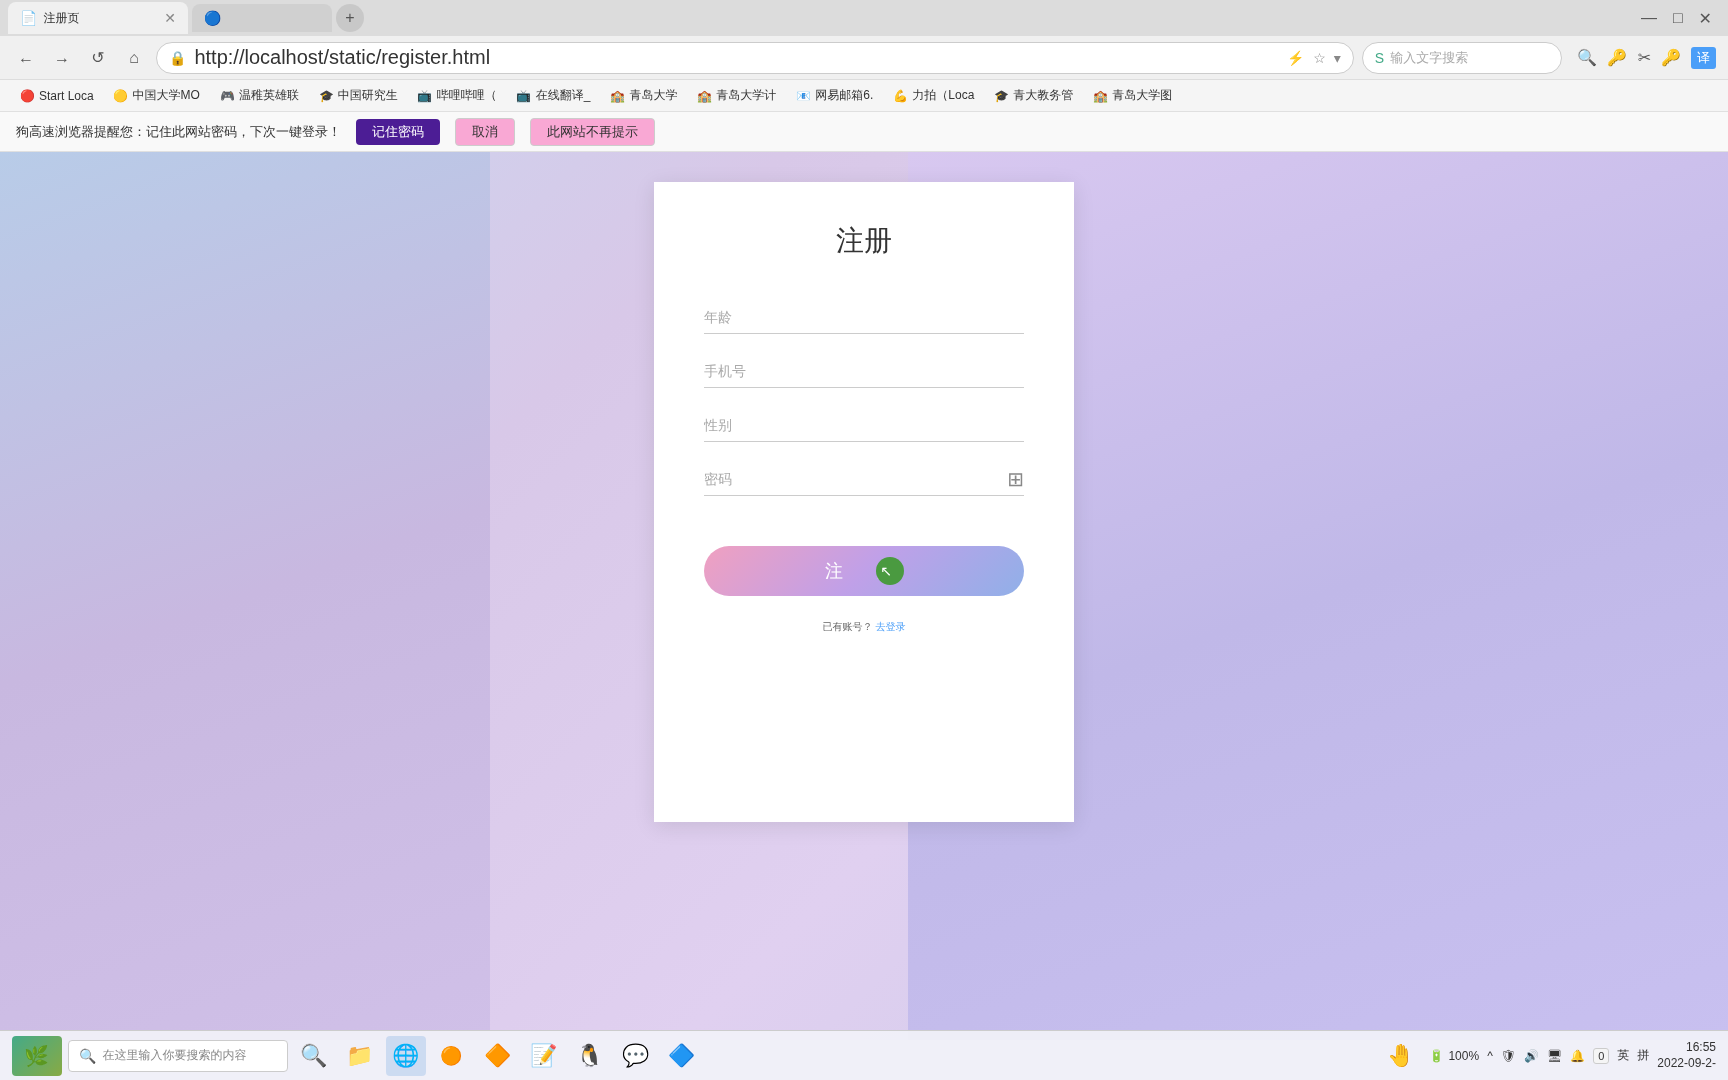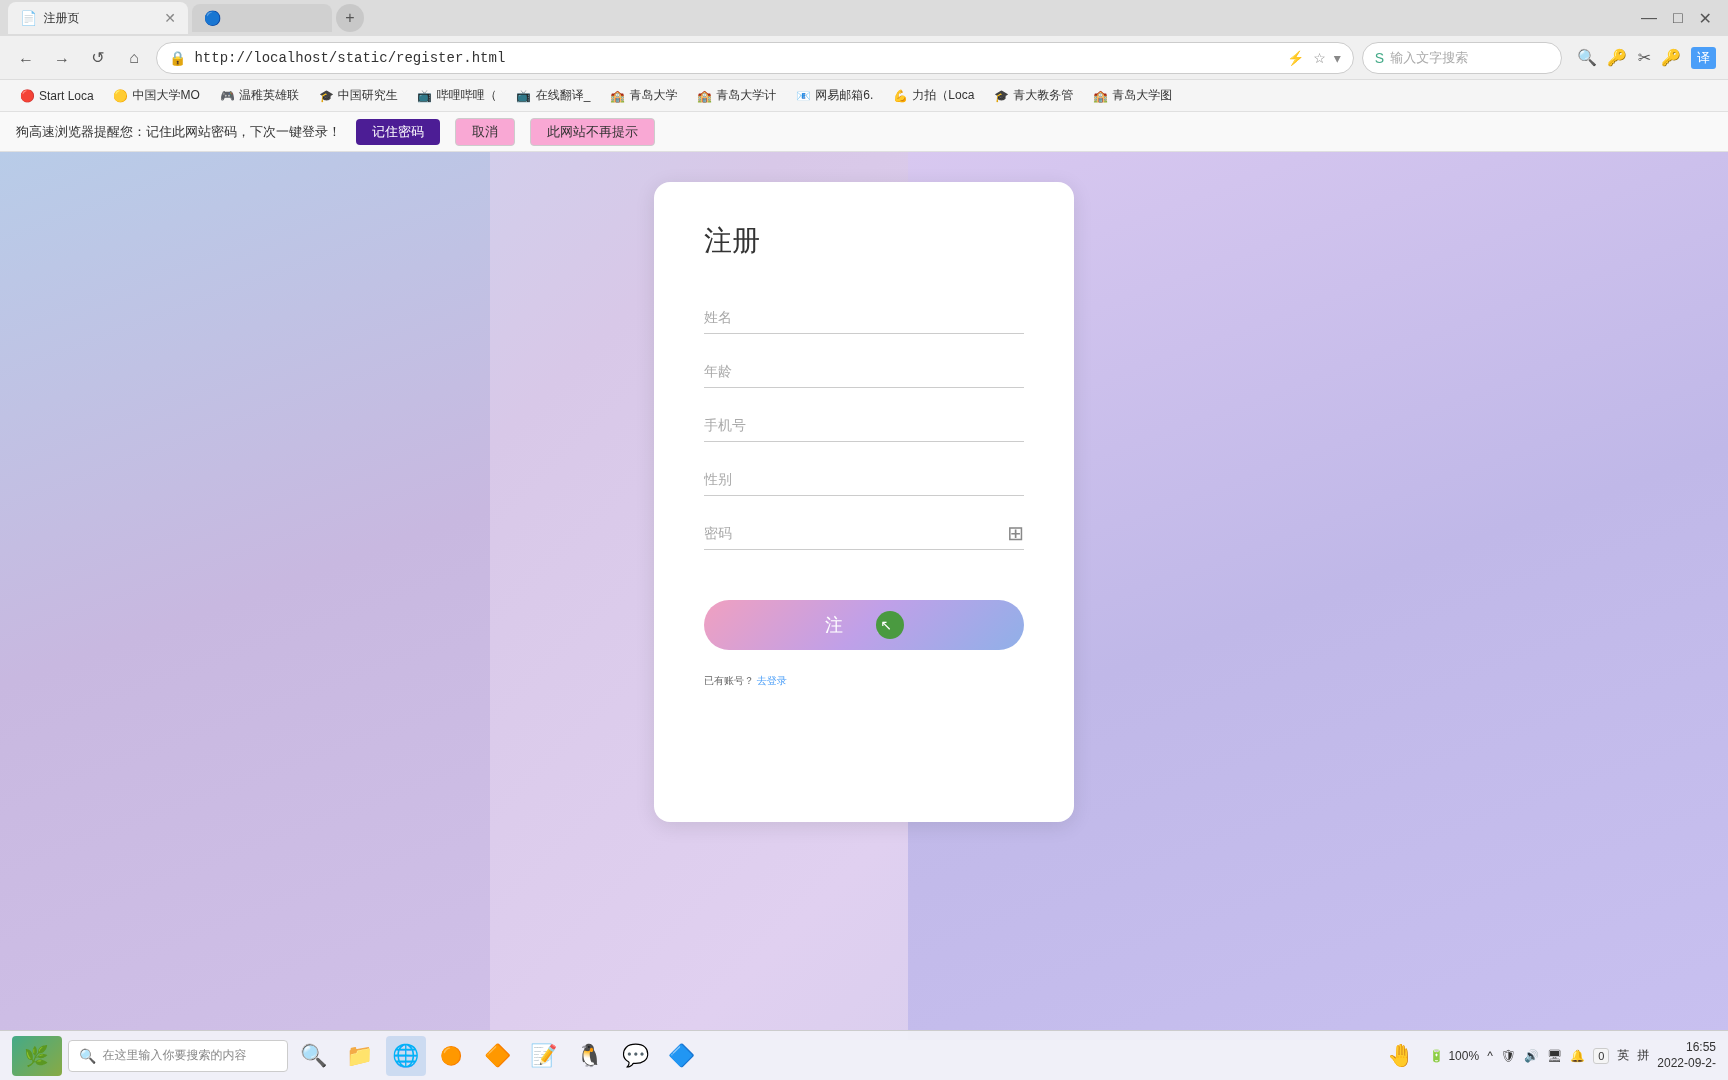--- a/index.html
+++ b/index.html
@@ -80,21 +80,21 @@
       display: flex;
       align-items: center;
       background: white;
       border-radius: 20px;
       border: 1px solid #ccc;
       flex: 1;
       height: 32px;
       padding: 0 12px;
       gap: 8px;
     }
-    .address-text { font-size: 14px; color: #333; flex: 1; font-family: Liberation Mono, monospace; }
+    .address-text { font-size: 20px; color: #333; flex: 1; }
     .address-icons { display: flex; gap: 8px; align-items: center; }
     .addr-icon { font-size: 14px; color: #888; cursor: pointer; }
 
     .search-box {
       display: flex;
       align-items: center;
       background: white;
       border-radius: 20px;
       border: 1px solid #ccc;
       height: 32px;
@@ -184,28 +184,28 @@
       right: 0; top: 0; bottom: 0;
       width: 820px;
       background: linear-gradient(160deg, #d8c8f0 0%, #c0b8e8 50%, #c8c0f0 100%);
     }
 
     
     .register-card {
       background: white;
       width: 420px;
       min-height: 640px;
-      border-radius: 16px;
+      border-radius: 0;
       box-shadow: 0 4px 20px rgba(0,0,0,0.1);
       padding: 40px 50px;
       position: relative;
       z-index: 10;
       display: flex;
       flex-direction: column;
-      align-items: flex-start;
+      align-items: center;
     }
 
     .register-title {
       font-size: 28px;
       color: #333;
       font-weight: 500;
       margin-bottom: 40px;
       text-align: center;
     }
 
@@ -439,23 +439,20 @@
   <button class="notif-btn notif-btn-secondary">此网站不再提示</button>
 </div>
 
 <div class="main-content">
   <div class="left-bg"></div>
   <div class="right-bg"></div>
 
   <div class="register-card">
     <h1 class="register-title">注册</h1>
 
-    <div class="form-group">
-      <input class="form-input" type="text" placeholder="姓名" style="">
-    </div>
 
     <div class="form-group">
       <input class="form-input" type="text" placeholder="年龄" style="">
     </div>
 
     <div class="form-group">
       <input class="form-input" type="text" placeholder="手机号" style="">
     </div>
 
     <div class="form-group">

